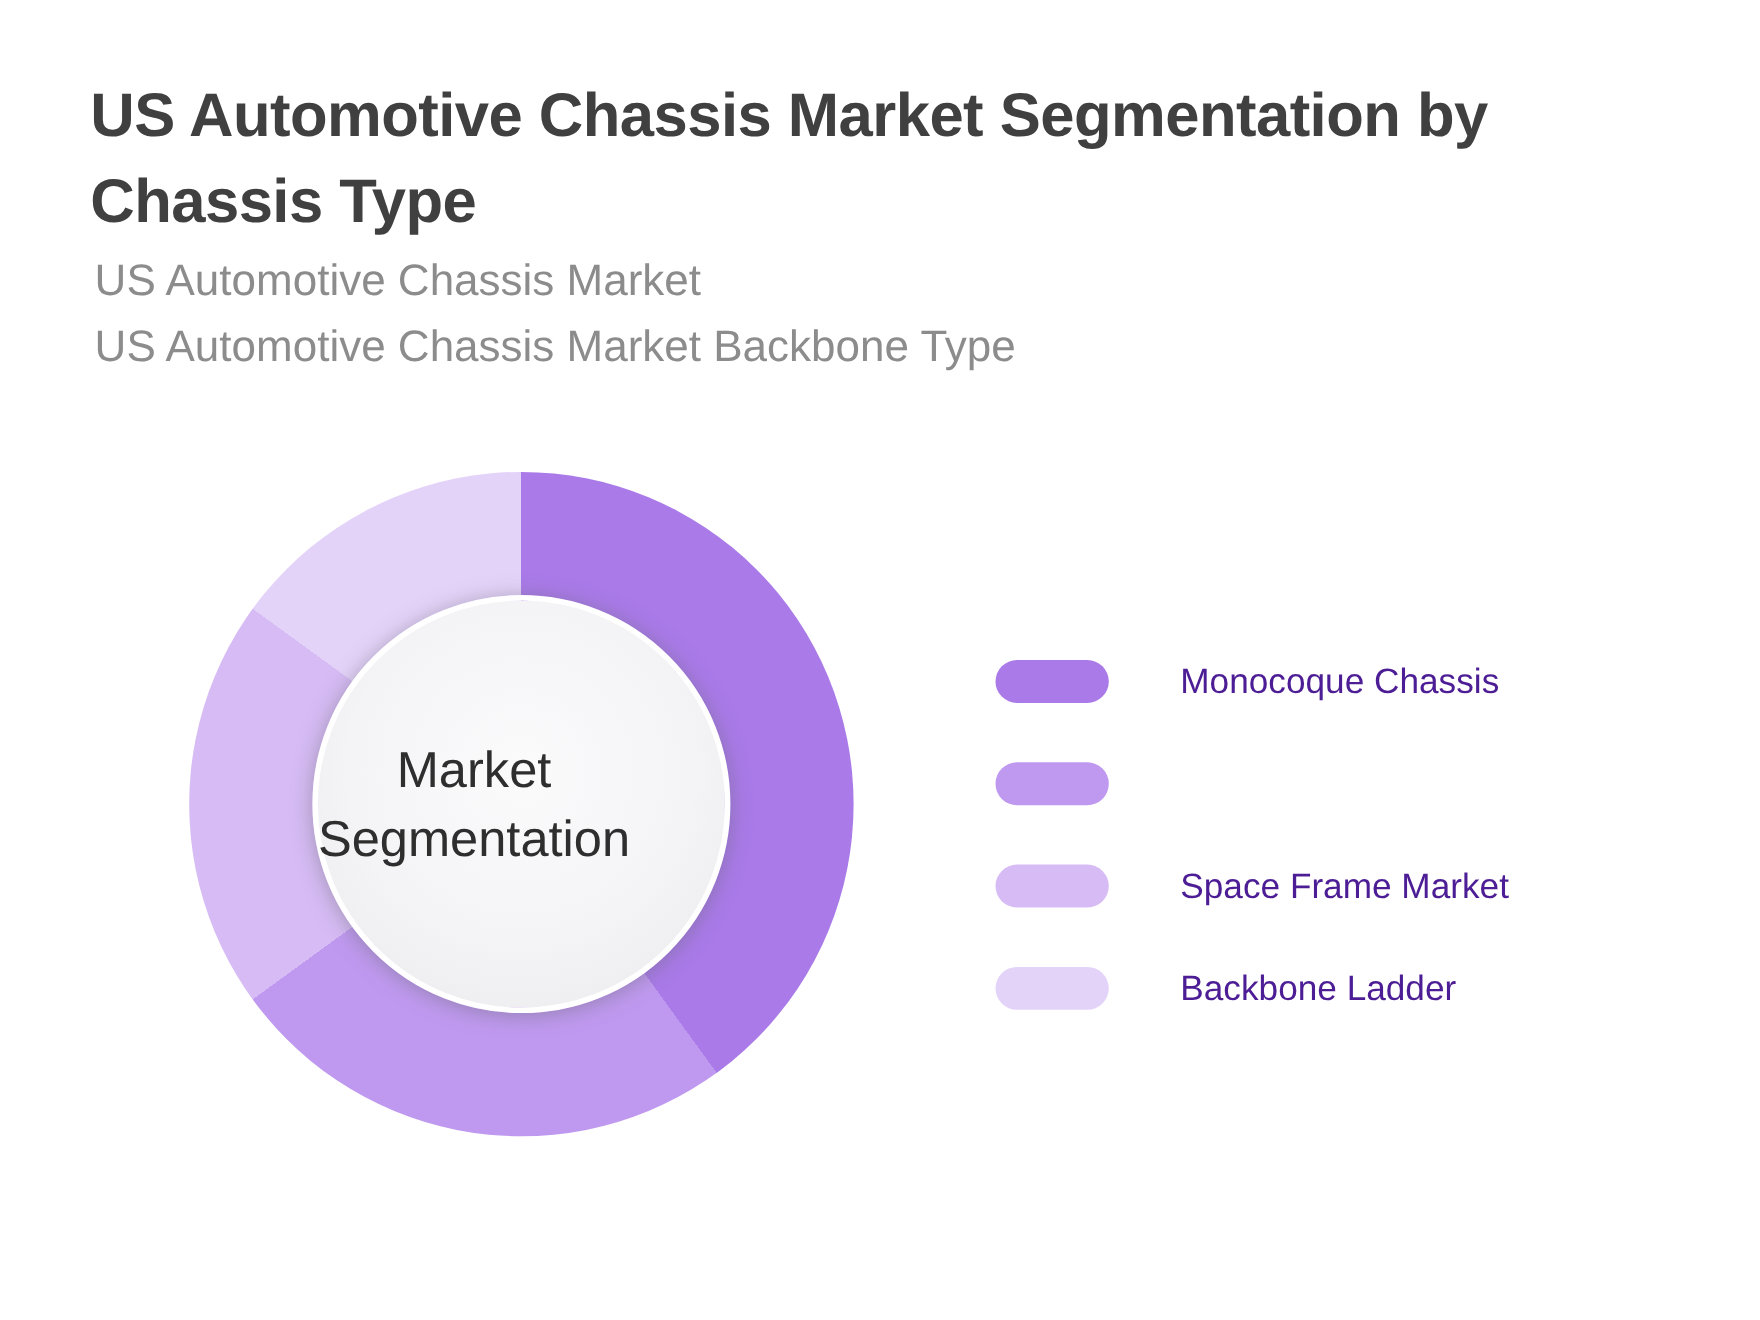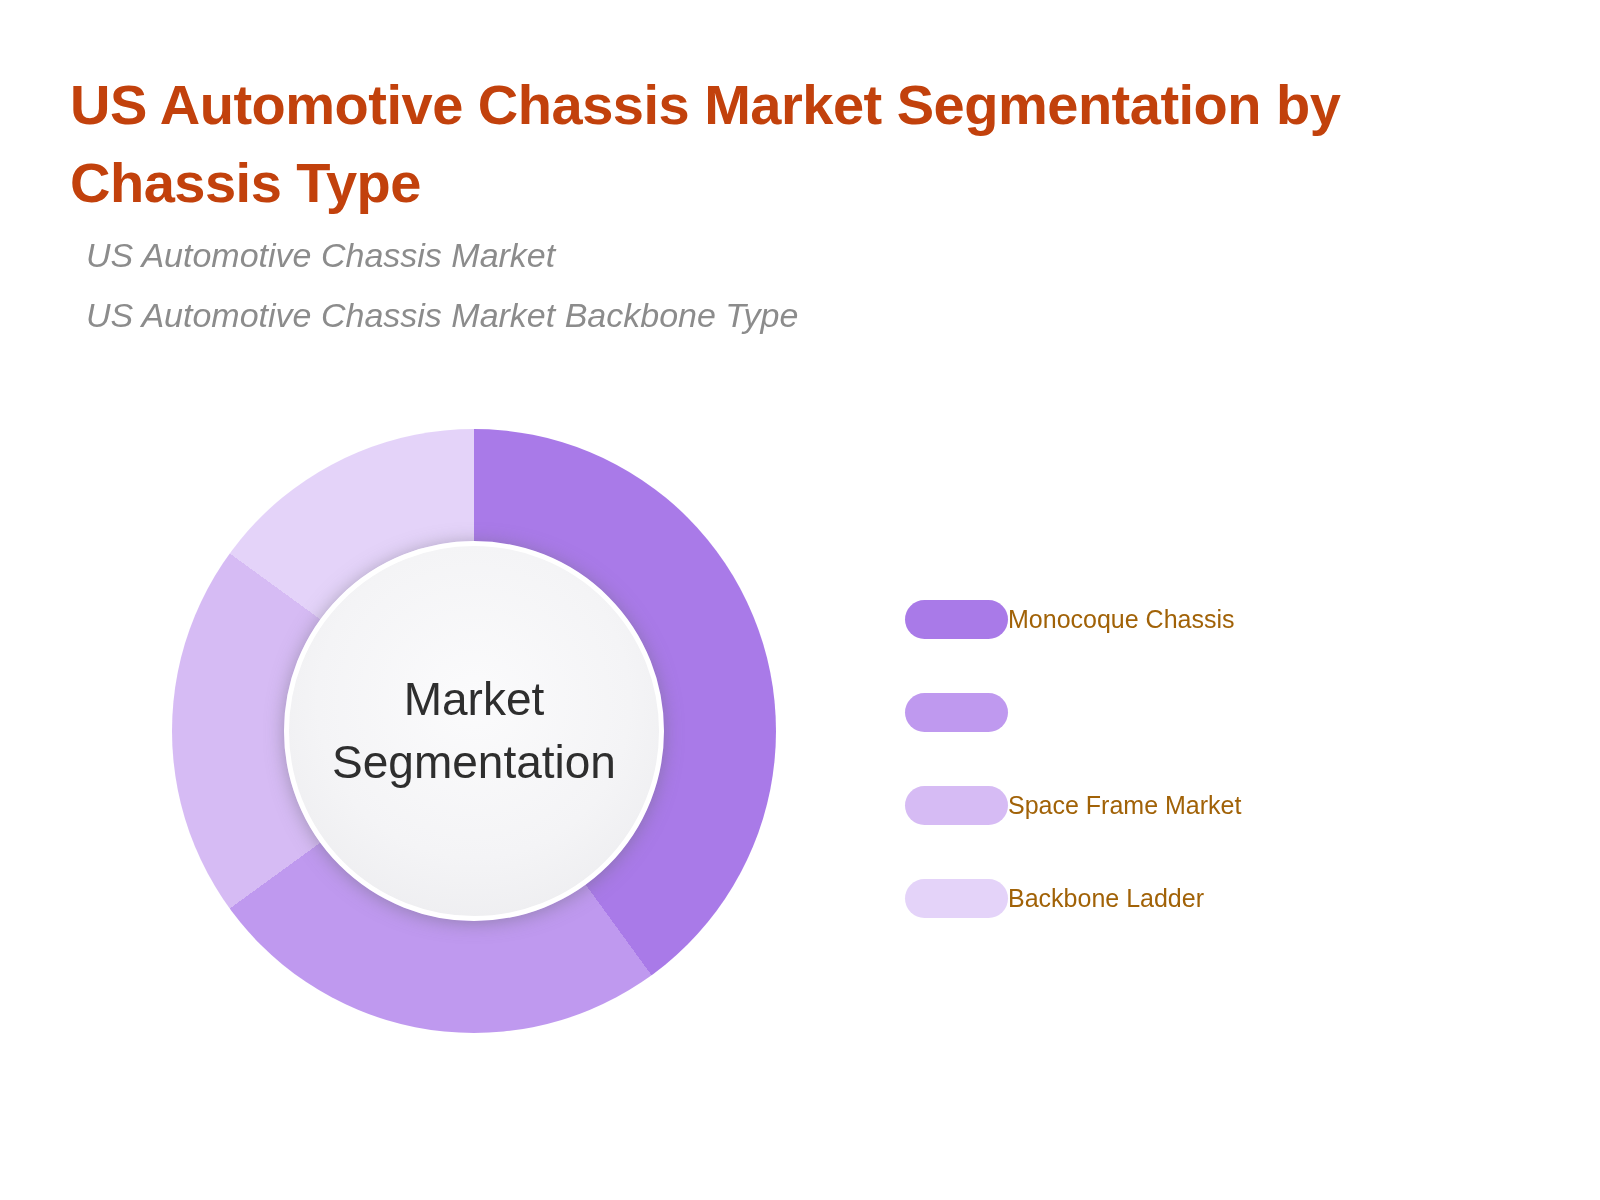--- a/index.html
+++ b/index.html
@@ -12,39 +12,38 @@
     position: relative;
     width: 1600px;
     height: 1200px;
     background: #ffffff;
     overflow: hidden;
   }
 
   
   .title {
     position: absolute;
-    left: 70px;
+    left: 82px;
     top: 66px;
     width: 1400px;
     margin: 0;
     font-size: 56px;
     line-height: 78px;
     font-weight: 700;
-    color: #c2410c;
+    color: #404040;
     letter-spacing: -0.5px;
   }
   .subtitle {
     position: absolute;
     left: 86px;
     margin: 0;
-    font-size: 34px;
+    font-size: 40px;
     line-height: 38px;
     font-weight: 400;
     color: #8c8c8c;
-    font-style: italic;
   }
   .subtitle-1 { top: 236px; }
   .subtitle-2 { top: 296px; }
 
   
   .donut {
     position: absolute;
     left: 172px;
     top: 429px;
     width: 604px;
@@ -62,21 +61,21 @@
     top: 112px;
     width: 380px;
     height: 380px;
     box-sizing: border-box;
     border-radius: 50%;
     border: 5px solid #ffffff;
     background: radial-gradient(circle at 50% 42%, #fbfbfc 0%, #f4f4f6 55%, #e9e9ec 100%);
     box-shadow: 0 2px 18px rgba(105, 105, 118, 0.5);
     display: flex;
     flex-direction: column;
-    align-items: center;
+    align-items: flex-start;
     justify-content: center;
   }
   .center-label {
     text-align: center;
     font-size: 46px;
     line-height: 63px;
     color: #2e2e2e;
   }
 
   
@@ -92,23 +91,24 @@
     margin-bottom: 54px;
   }
   .swatch {
     width: 103px;
     height: 39px;
     border-radius: 19.5px;
     flex: 0 0 auto;
     
   }
   .legend-label {
-    font-size: 25px;
+    margin-left: 65px;
+    font-size: 32px;
     line-height: 39px;
-    color: #a16207;
+    color: #4c1d95;
     white-space: nowrap;
   }
 </style>
 </head>
 <body>
 
 <div class="page">
 
   <h1 class="title">US Automotive Chassis Market Segmentation by Chassis Type</h1>
 

